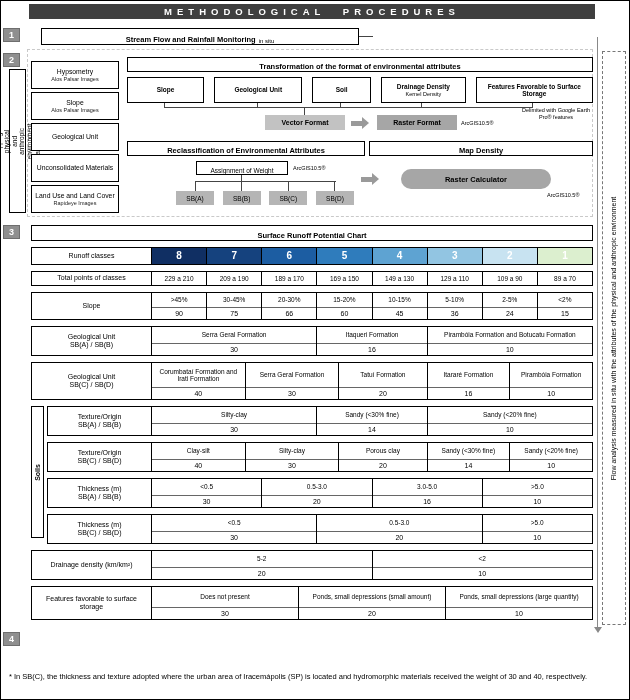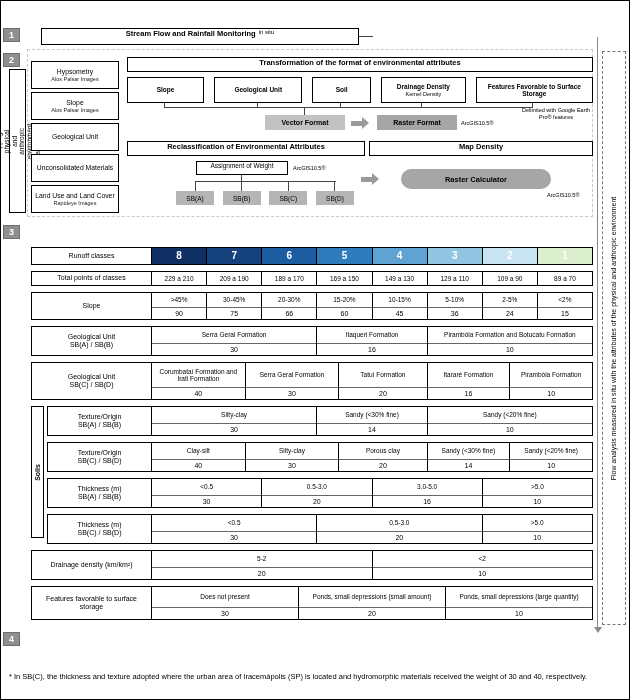--- a/index.html
+++ b/index.html
@@ -5,21 +5,21 @@
   * { margin:0; padding:0; box-sizing:border-box; }
   body { font-family:"Liberation Sans", sans-serif; background:#fff; color:#000; }
   #page { position:relative; width:630px; height:700px; background:#fff; border:1px solid #000; overflow:hidden; }
 
   .titlebar { position:absolute; left:28px; top:3px; width:566px; height:15px; color:#fff;
     font-weight:bold; font-size:9.5px; letter-spacing:5px; word-spacing:10px;
     display:flex; align-items:center; justify-content:center; }
   .badge { position:absolute; width:17px; height:14px; color:#fff; font-size:9px; font-weight:bold;
     display:flex; align-items:center; justify-content:center; border:1px solid #6e6e6e; }
 
-  .hbox { position:absolute; background:#fff; border:1px solid #000; display:flex; align-items:flex-start;
+  .hbox { position:absolute; background:#fff; border:1px solid #000; display:flex; align-items:flex-end;
     justify-content:center; text-align:center; font-size:7.5px; gap:3px; }
   .hbox.dashed { border:1px dashed #777; }
   .bold { font-weight:bold; }
   .small-sub { font-size:6px; }
 
   .hline { position:absolute; height:1px; background:#444; }
   .vstub { position:absolute; width:1px; background:#444; }
   .vline { position:absolute; width:1px; background:#888; }
   .arrow-down { position:absolute; width:0; height:0; border-left:4px solid transparent;
     border-right:4px solid transparent; border-top:6px solid #888; }
@@ -87,20 +87,21 @@
   .solid-sw { border:1px solid #000; }
   .dashed-sw { border:1px dashed #777; }
 
   .footnote { position:absolute; left:8px; top:670px; width:600px; font-size:7.5px; line-height:1.55; }
 </style>
 </head>
 <body>
 
 <div id="page">
 
+  <div class="titlebar" style="background: rgb(63, 63, 63);">METHODOLOGICAL PROCEDURES</div>
 
   <div class="badge" style="left: 2px; top: 27px; background: rgb(143, 143, 143);">1</div>
   <div class="hbox" style="left:40px;top:27px;width:318px;height:17px">
     <span class="bold">Stream Flow and Rainfall Monitoring</span>
     <span class="small-sub">in situ</span>
   </div>
   <div class="hline" style="left:358px;top:35px;width:14px"></div>
 
   <div id="step2">
     <div class="step2-outline"></div>
@@ -191,20 +192,21 @@
 
     <div class="flow-arrow" style="left:358px;top:124px">
         <span class="fa-rect"></span>
         <span class="fa-tri"></span>
       </div>
     <div class="gray-box" style="left: 398px; top: 120px; width: 150px; height: 20px; font-size: 7.5px; background: rgb(166, 166, 166); border-radius: 10px;">Raster Calculator</div>
     <div class="tiny-note" style="left:544px;top:143px;width:48px">ArcGIS10.5®</div>
   </div>
 
   <div class="badge" style="left: 2px; top: 224px; background: rgb(143, 143, 143);">3</div>
+  <div class="hbox bold" style="left:30px;top:224px;width:562px;height:16px">Surface Runoff Potential Chart</div>
 
   <div id="table">
     <div id="rows-top">
         <div class="trow r-runoff">
           <div class="tlabel">
             <div>Runoff classes</div>
           </div>
           <div class="tcells">
             <div class="tcell" style="flex: 1 1 0px; background: rgb(16, 47, 99); color: rgb(255, 255, 255);">
               <div class="ct">8</div>

